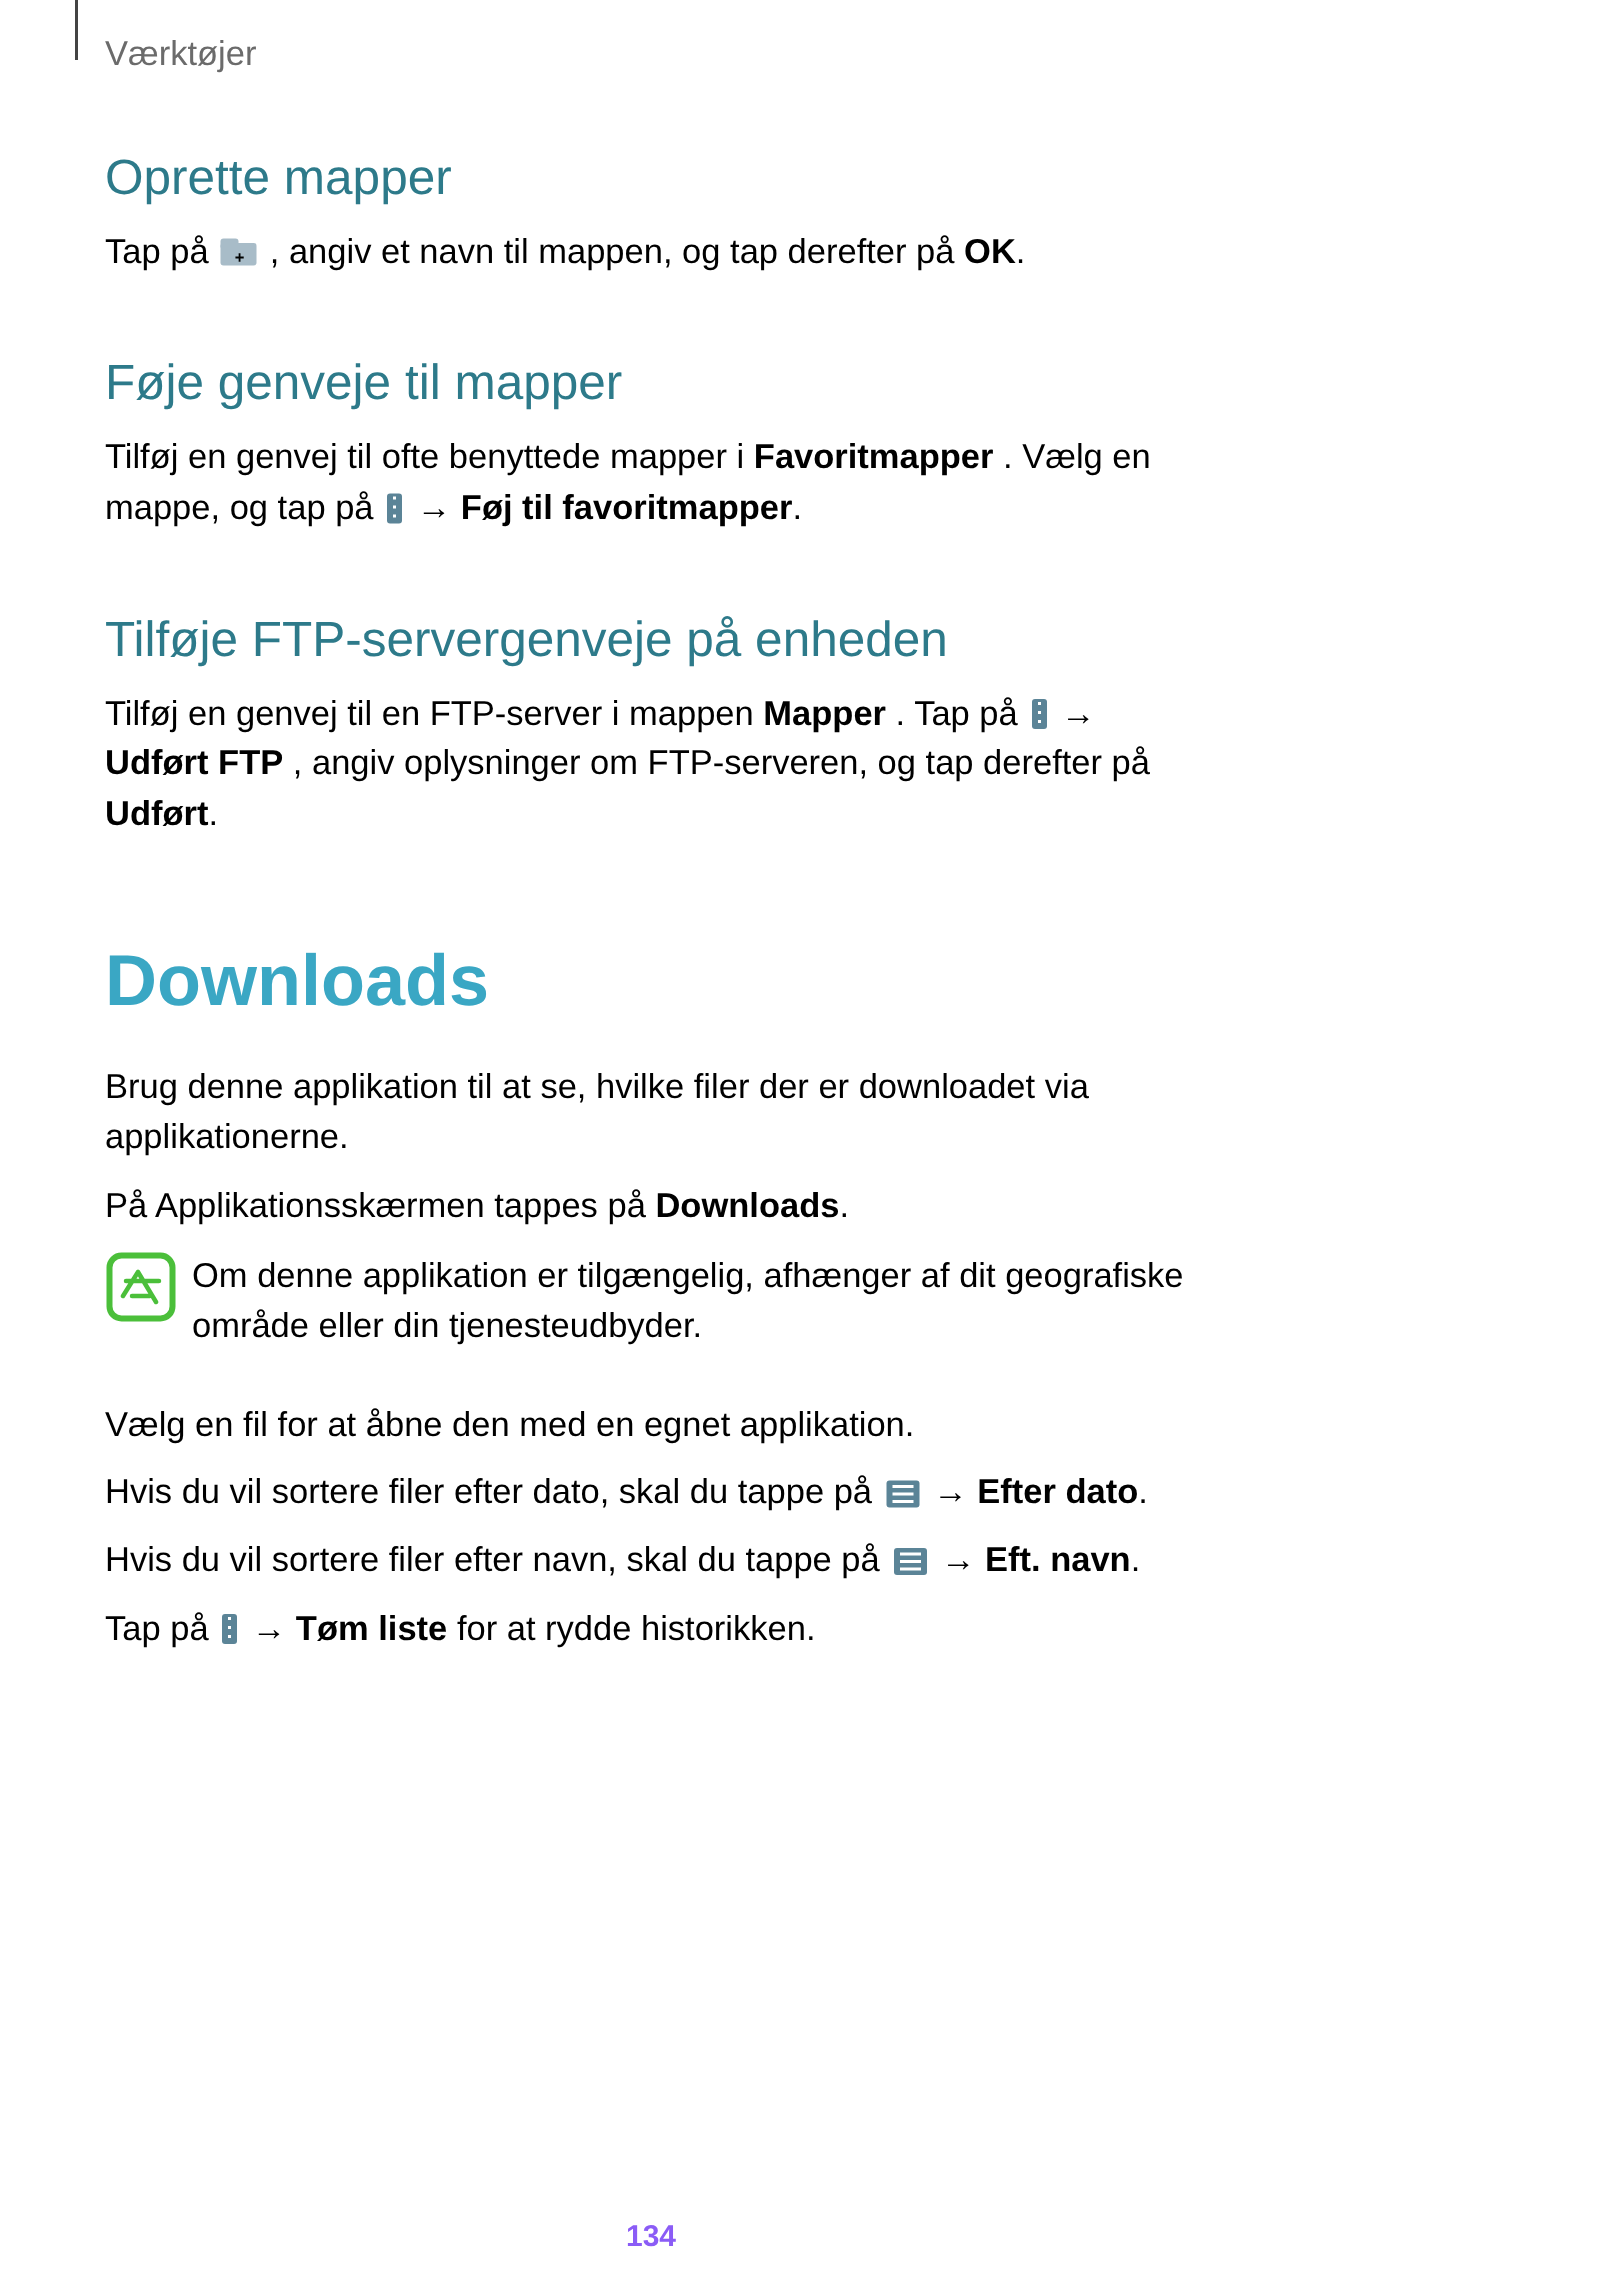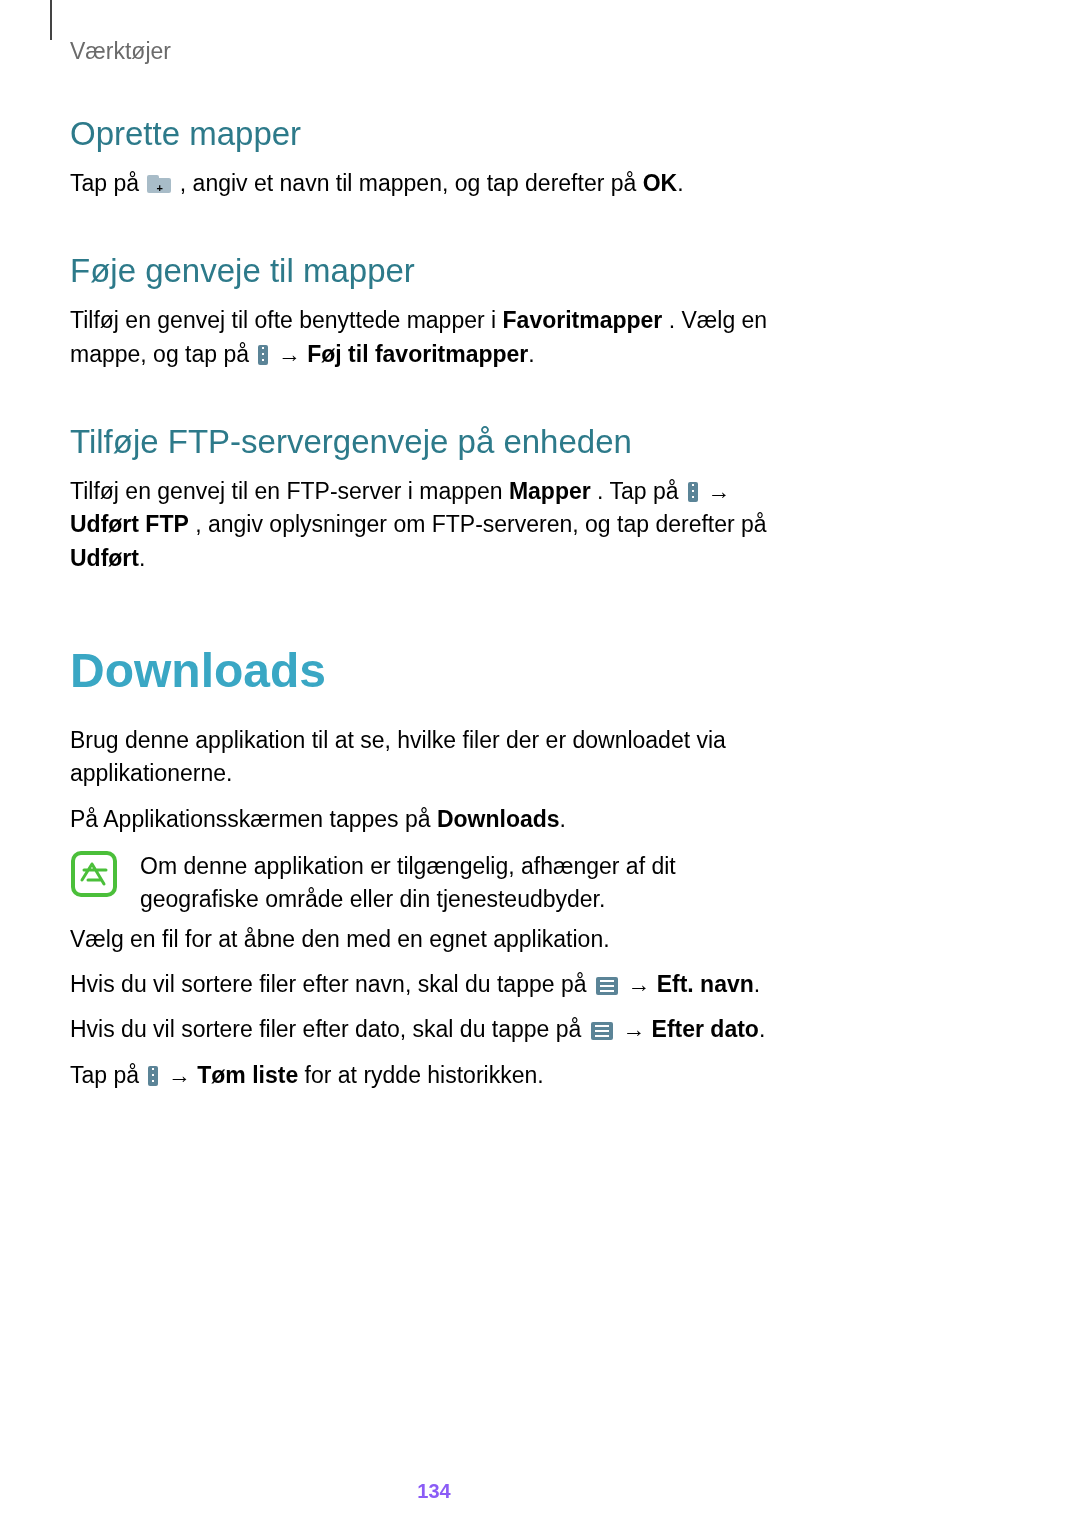--- a/index.html
+++ b/index.html
@@ -7,21 +7,21 @@
     padding: 0;
     background: #ffffff;
     font-family: Arial, Helvetica, sans-serif;
     color: #000;
   }
   .page {
     width: 868px;
     height: 1527px;
     position: relative;
     box-sizing: border-box;
-    padding: 38px 70px 0 70px;
+    padding: 22px 70px 0 70px;
   }
   .left-rule {
     position: absolute;
     left: 50px;
     top: 0;
     width: 2px;
     height: 40px;
     background: #444;
   }
   .breadcrumb {
@@ -121,22 +121,22 @@
     left: 4px;
     top: 3px;
     width: 14px;
     height: 2px;
     background: #fff;
     box-shadow: 0 5px 0 #fff, 0 10px 0 #fff;
   }
   .note-row {
     display: flex;
     align-items: flex-start;
-    gap: 22px;
-    margin: 14px 0 6px 0;
+    gap: 10px;
+    margin: 14px 0 32px 0;
   }
   .note-icon {
     flex: 0 0 48px;
   }
   .note-text {
     flex: 1;
     font-size: 23px;
     line-height: 1.45;
   }
   .page-number {
@@ -202,33 +202,33 @@
         <rect x="3" y="3" width="42" height="42" rx="8" fill="none" stroke="#4bbf3a" stroke-width="4"></rect>
         <path d="M12 30 L22 14 M22 14 L34 34 M14 20 L36 20 M18 30 L30 30" stroke="#4bbf3a" stroke-width="3" fill="none" stroke-linecap="round"></path>
       </svg>
     </div>
     <div class="note-text">Om denne applikation er tilgængelig, afhænger af dit geografiske område eller din tjenesteudbyder.</div>
   </div>
 
   <p>Vælg en fil for at åbne den med en egnet applikation.</p>
 
   <p>
+    <span>Hvis du vil sortere filer efter dato, skal du tappe på </span>
+    <span class="ic-sort"></span>
+    <span> → </span>
+    <span class="bold">Efter dato</span><span>.</span>
+  </p>
+
+  <p>
     <span>Hvis du vil sortere filer efter navn, skal du tappe på </span>
     <span class="ic-sort"></span>
     <span> → </span>
     <span class="bold">Eft. navn</span><span>.</span>
   </p>
 
-  <p>
-    <span>Hvis du vil sortere filer efter dato, skal du tappe på </span>
-    <span class="ic-sort"></span>
-    <span> → </span>
-    <span class="bold">Efter dato</span><span>.</span>
-  </p>
-
 
   <p>
     <span>Tap på </span>
     <span class="ic-kebab"></span>
     <span> → </span>
     <span class="bold">Tøm liste</span>
     <span> for at rydde historikken.</span>
   </p>
 
   <div class="page-number">134</div>

